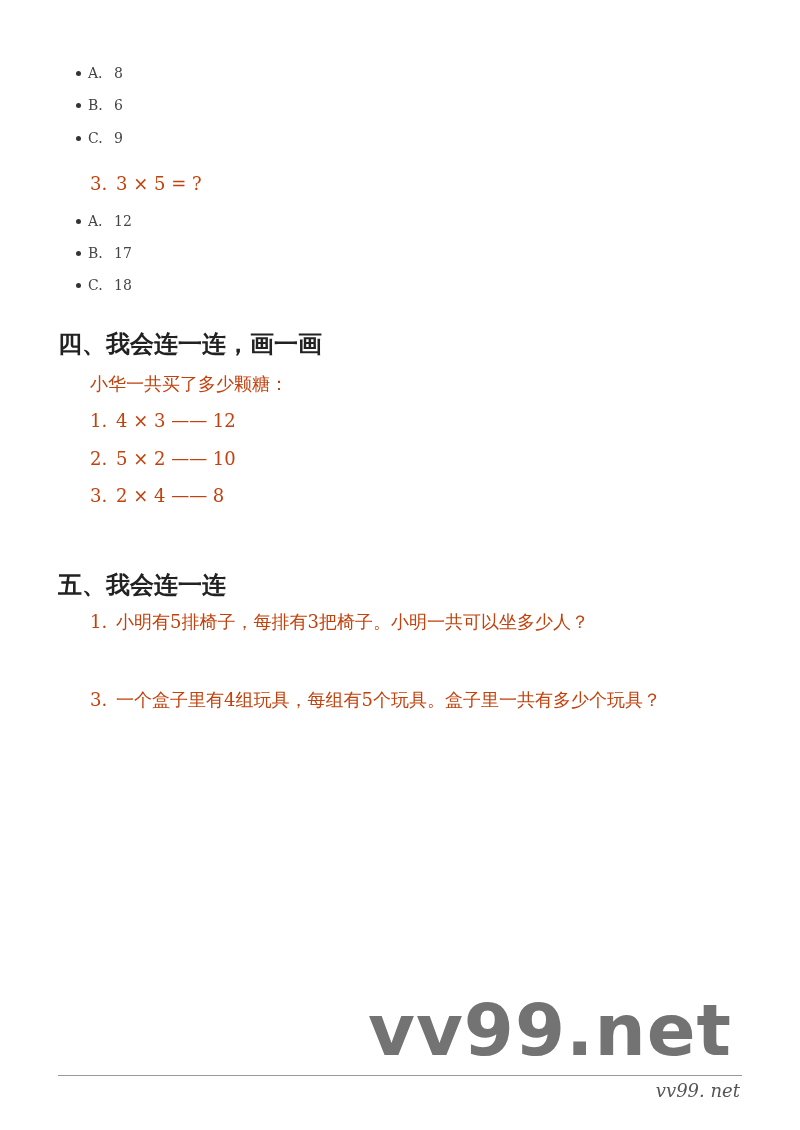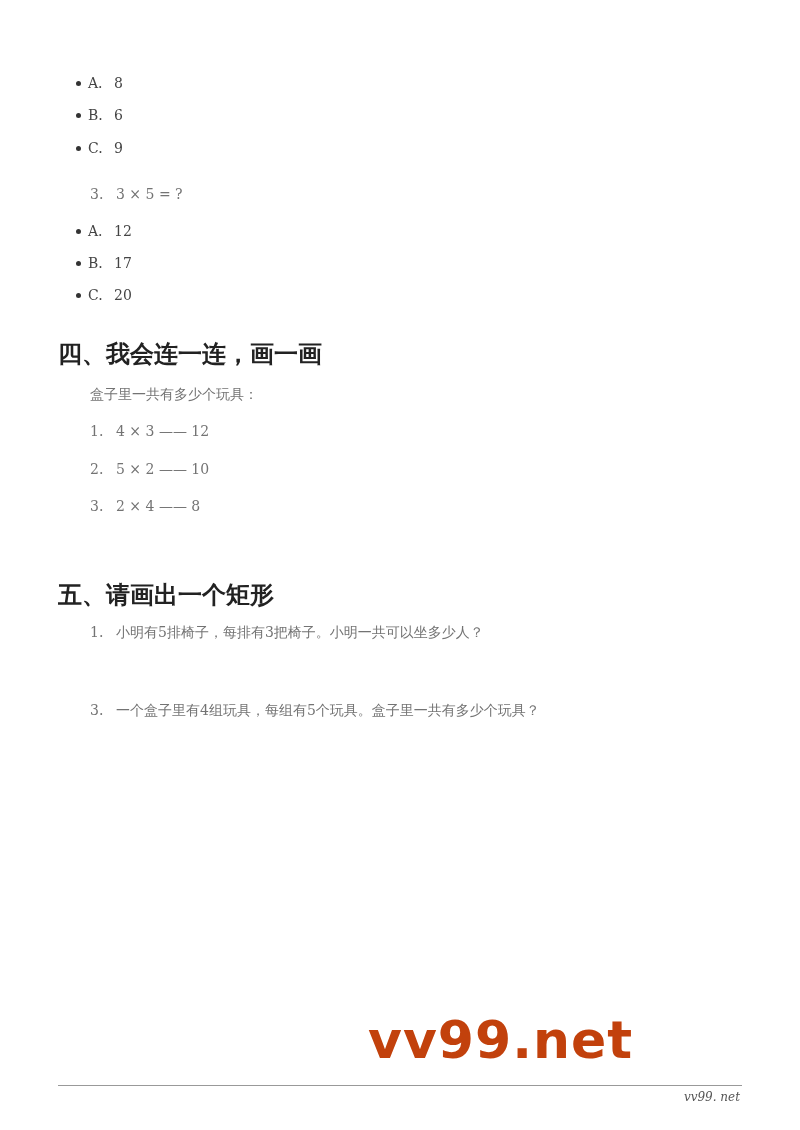--- a/index.html
+++ b/index.html
@@ -1,30 +1,30 @@
 <!DOCTYPE html>
 <html><head>
   <meta charset="utf-8">
   <style>
     html, body { margin: 0; padding: 0; background: #ffffff; }
     body { width: 800px; height: 1130px; position: relative; overflow: hidden;
       font-family: "DejaVu Serif", "Liberation Serif", serif; color: #333; }
-    .page { position: absolute; left: 0; top: 10px; width: 800px; height: 968px; text-decoration: underline; }
+    .page { position: absolute; left: 0; top: 0; width: 800px; height: 968px; text-decoration: underline; }
     .opt { position: absolute; left: 76px; font-size: 14px; color: #444; line-height: 20px; }
     .opt .bullet { display: inline-block; width: 5px; height: 5px; background: #333; border-radius: 50%;
       vertical-align: middle; margin-right: 7px; position: relative; top: -1px; }
     .opt .letter { display: inline-block; width: 26px; }
-    .line { position: absolute; left: 90px; font-size: 14px; color: #737373; line-height: 20px; white-space: pre; }
+    .line { position: absolute; left: 90px; font-size: 18px; color: #c2410c; line-height: 20px; white-space: pre; }
     .heading { position: absolute; left: 58px; font-size: 24px; font-weight: bold; color: #222;
       font-family: "DejaVu Sans", "Liberation Sans", sans-serif; line-height: 24px; }
     .num { display: inline-block; width: 26px; }
-    .watermark { position: absolute; left: 368px; top: 985px; font-size: 52px; font-weight: bold;
-      color: #c2410c; font-family: "DejaVu Sans", "Liberation Sans", sans-serif; letter-spacing: 1px; line-height: 90px; }
+    .watermark { position: absolute; left: 368px; top: 985px; font-size: 72px; font-weight: bold;
+      color: #737373; font-family: "DejaVu Sans", "Liberation Sans", sans-serif; letter-spacing: 1px; line-height: 90px; }
     .footer-rule { position: absolute; left: 58px; top: 1075px; width: 684px; height: 1px; background: #999; }
-    .footer-text { position: absolute; right: 60px; top: 1080px; font-size: 12px; font-style: italic; color: #555; }
+    .footer-text { position: absolute; right: 60px; top: 1080px; font-size: 18px; font-style: italic; color: #555; }
   </style>
 </head>
 <body>
 
 <div class="page">
 
   <div class="opt" style="top:63px">
     <span class="bullet"></span><span class="letter">A.</span><span>8</span>
   </div>
   <div class="opt" style="top:95px">
@@ -36,29 +36,29 @@
 
   <div class="line" style="top:174px"><span class="num">3.</span><span>3 × 5 = ?</span></div>
 
   <div class="opt" style="top:211px">
     <span class="bullet"></span><span class="letter">A.</span><span>12</span>
   </div>
   <div class="opt" style="top:243px">
     <span class="bullet"></span><span class="letter">B.</span><span>17</span>
   </div>
   <div class="opt" style="top:275px">
-    <span class="bullet"></span><span class="letter">C.</span><span>20</span>
+    <span class="bullet"></span><span class="letter">C.</span><span>18</span>
   </div>
 
   <div class="heading" style="top:332px">四、我会连一连，画一画</div>
-  <div class="line" style="top:374px">盒子里一共有多少个玩具：</div>
+  <div class="line" style="top:374px">小华一共买了多少颗糖：</div>
   <div class="line" style="top:411px"><span class="num">1.</span><span>4 × 3 —— 12</span></div>
   <div class="line" style="top:449px"><span class="num">2.</span><span>5 × 2 —— 10</span></div>
   <div class="line" style="top:486px"><span class="num">3.</span><span>2 × 4 —— 8</span></div>
 
-  <div class="heading" style="top:573px">五、请画出一个矩形</div>
+  <div class="heading" style="top:573px">五、我会连一连</div>
   <div class="line" style="top:612px"><span class="num">1.</span><span>小明有5排椅子，每排有3把椅子。小明一共可以坐多少人？</span></div>
   <div class="line" style="top:690px"><span class="num">3.</span><span>一个盒子里有4组玩具，每组有5个玩具。盒子里一共有多少个玩具？</span></div>
 
   <div class="watermark">vv99.net</div>
   <div class="footer-rule"></div>
   <div class="footer-text">vv99. net</div>
 </div>
 
 </body></html>

